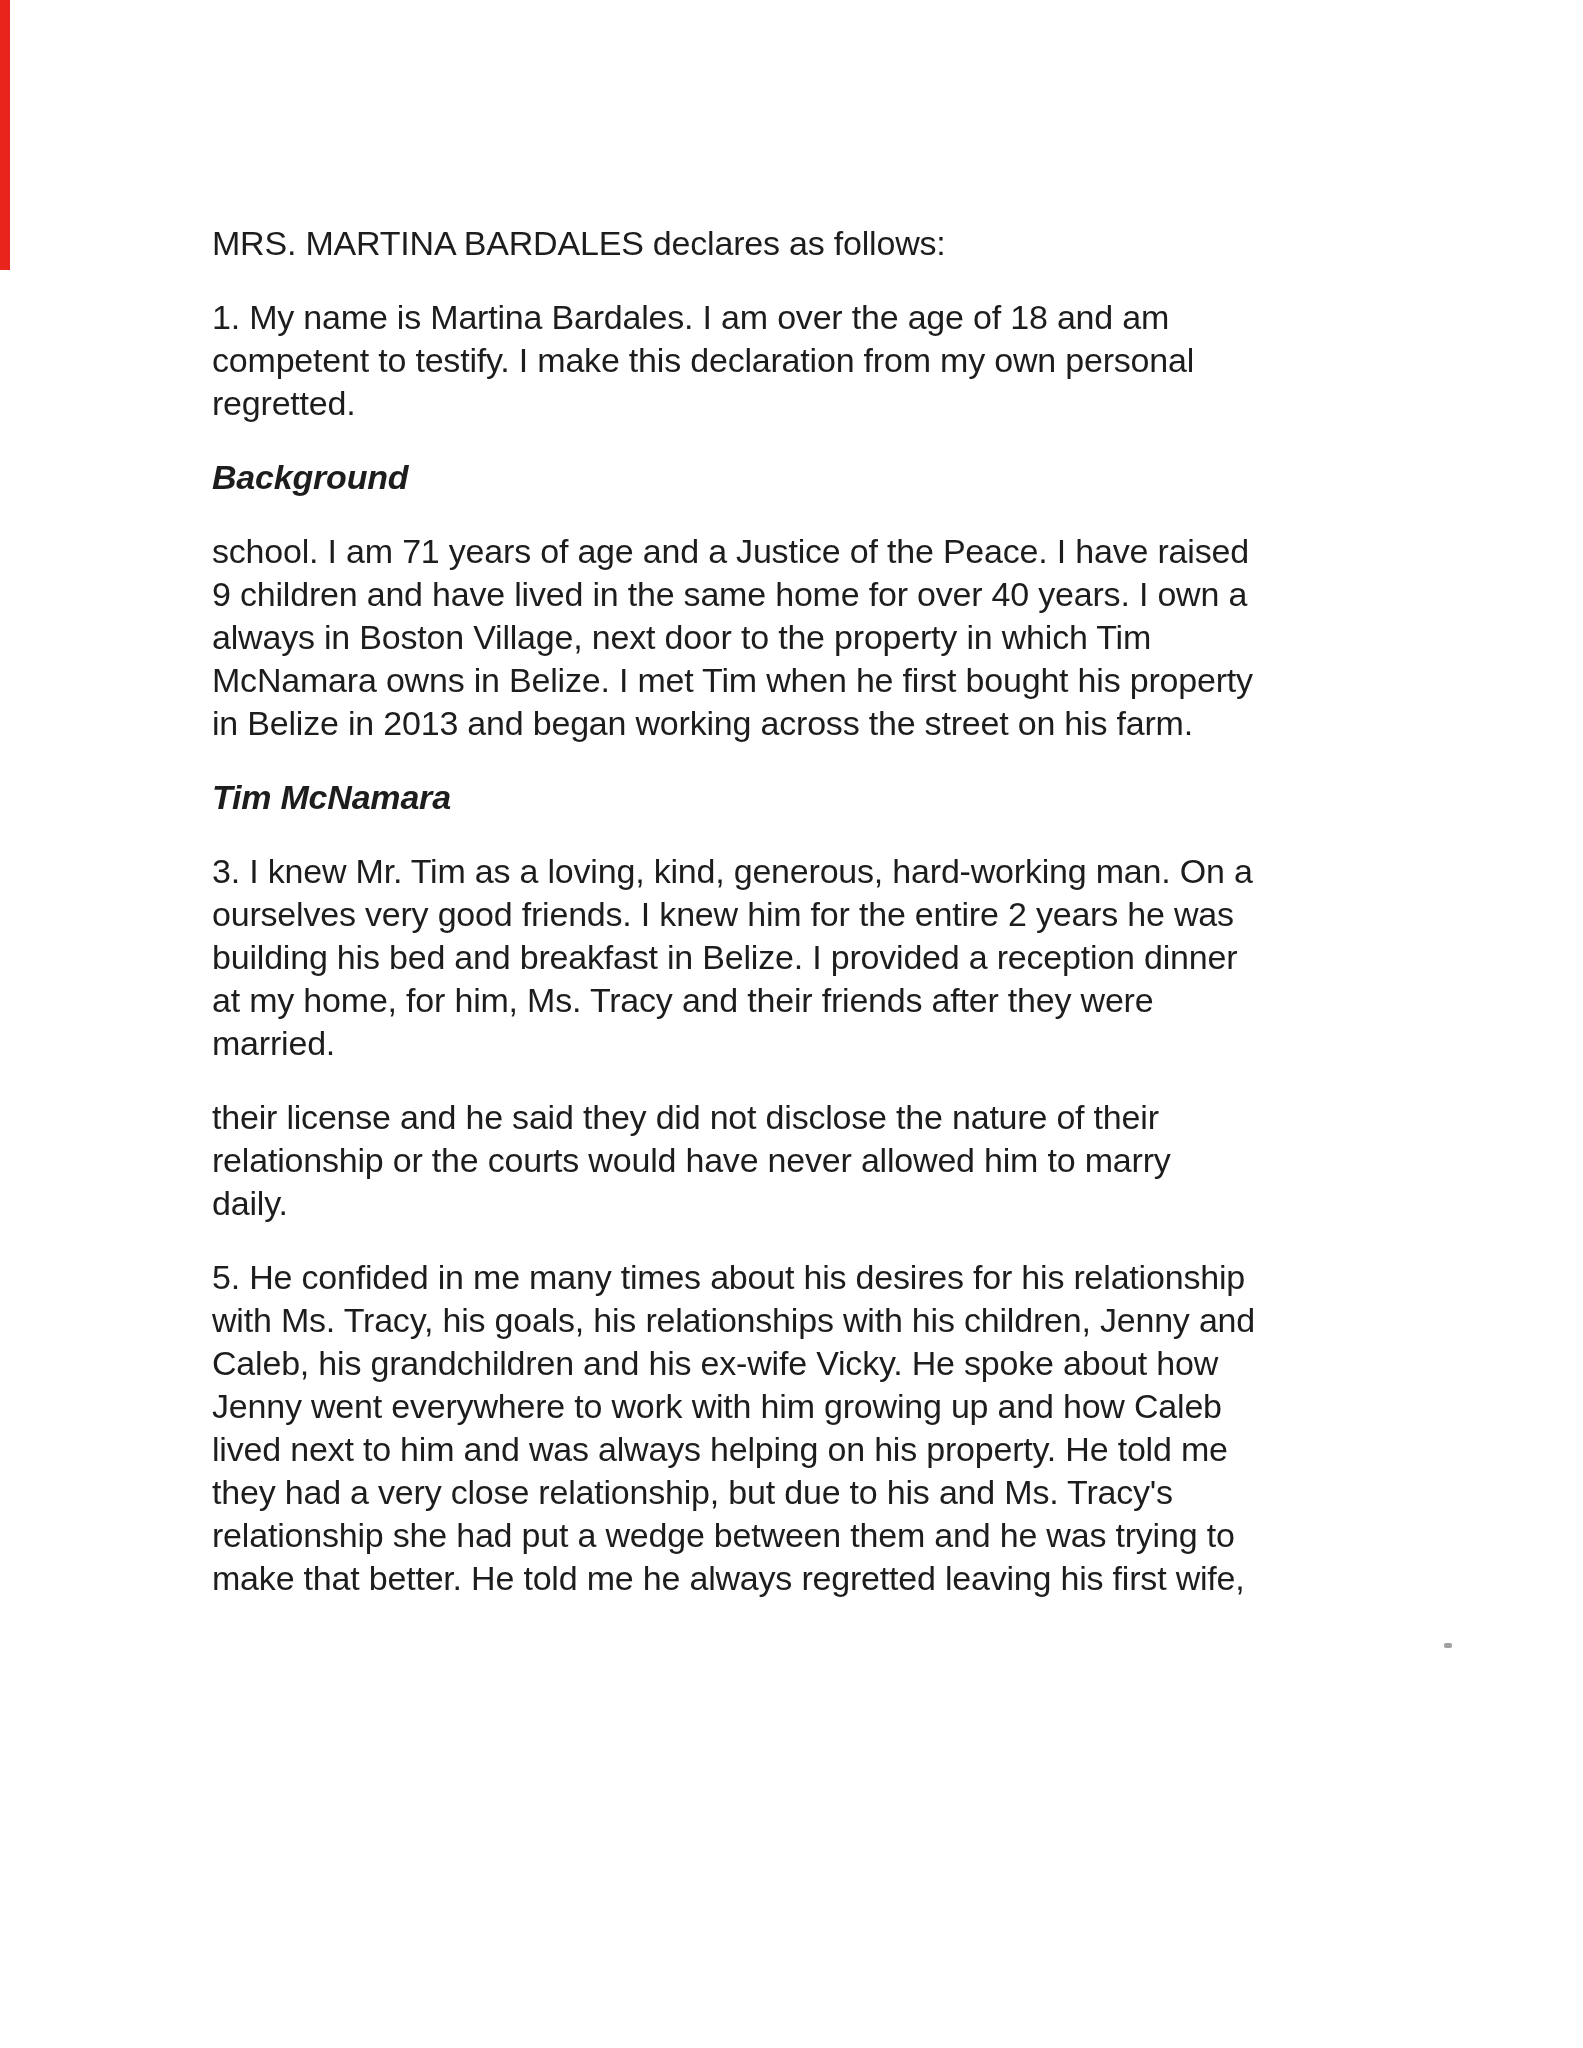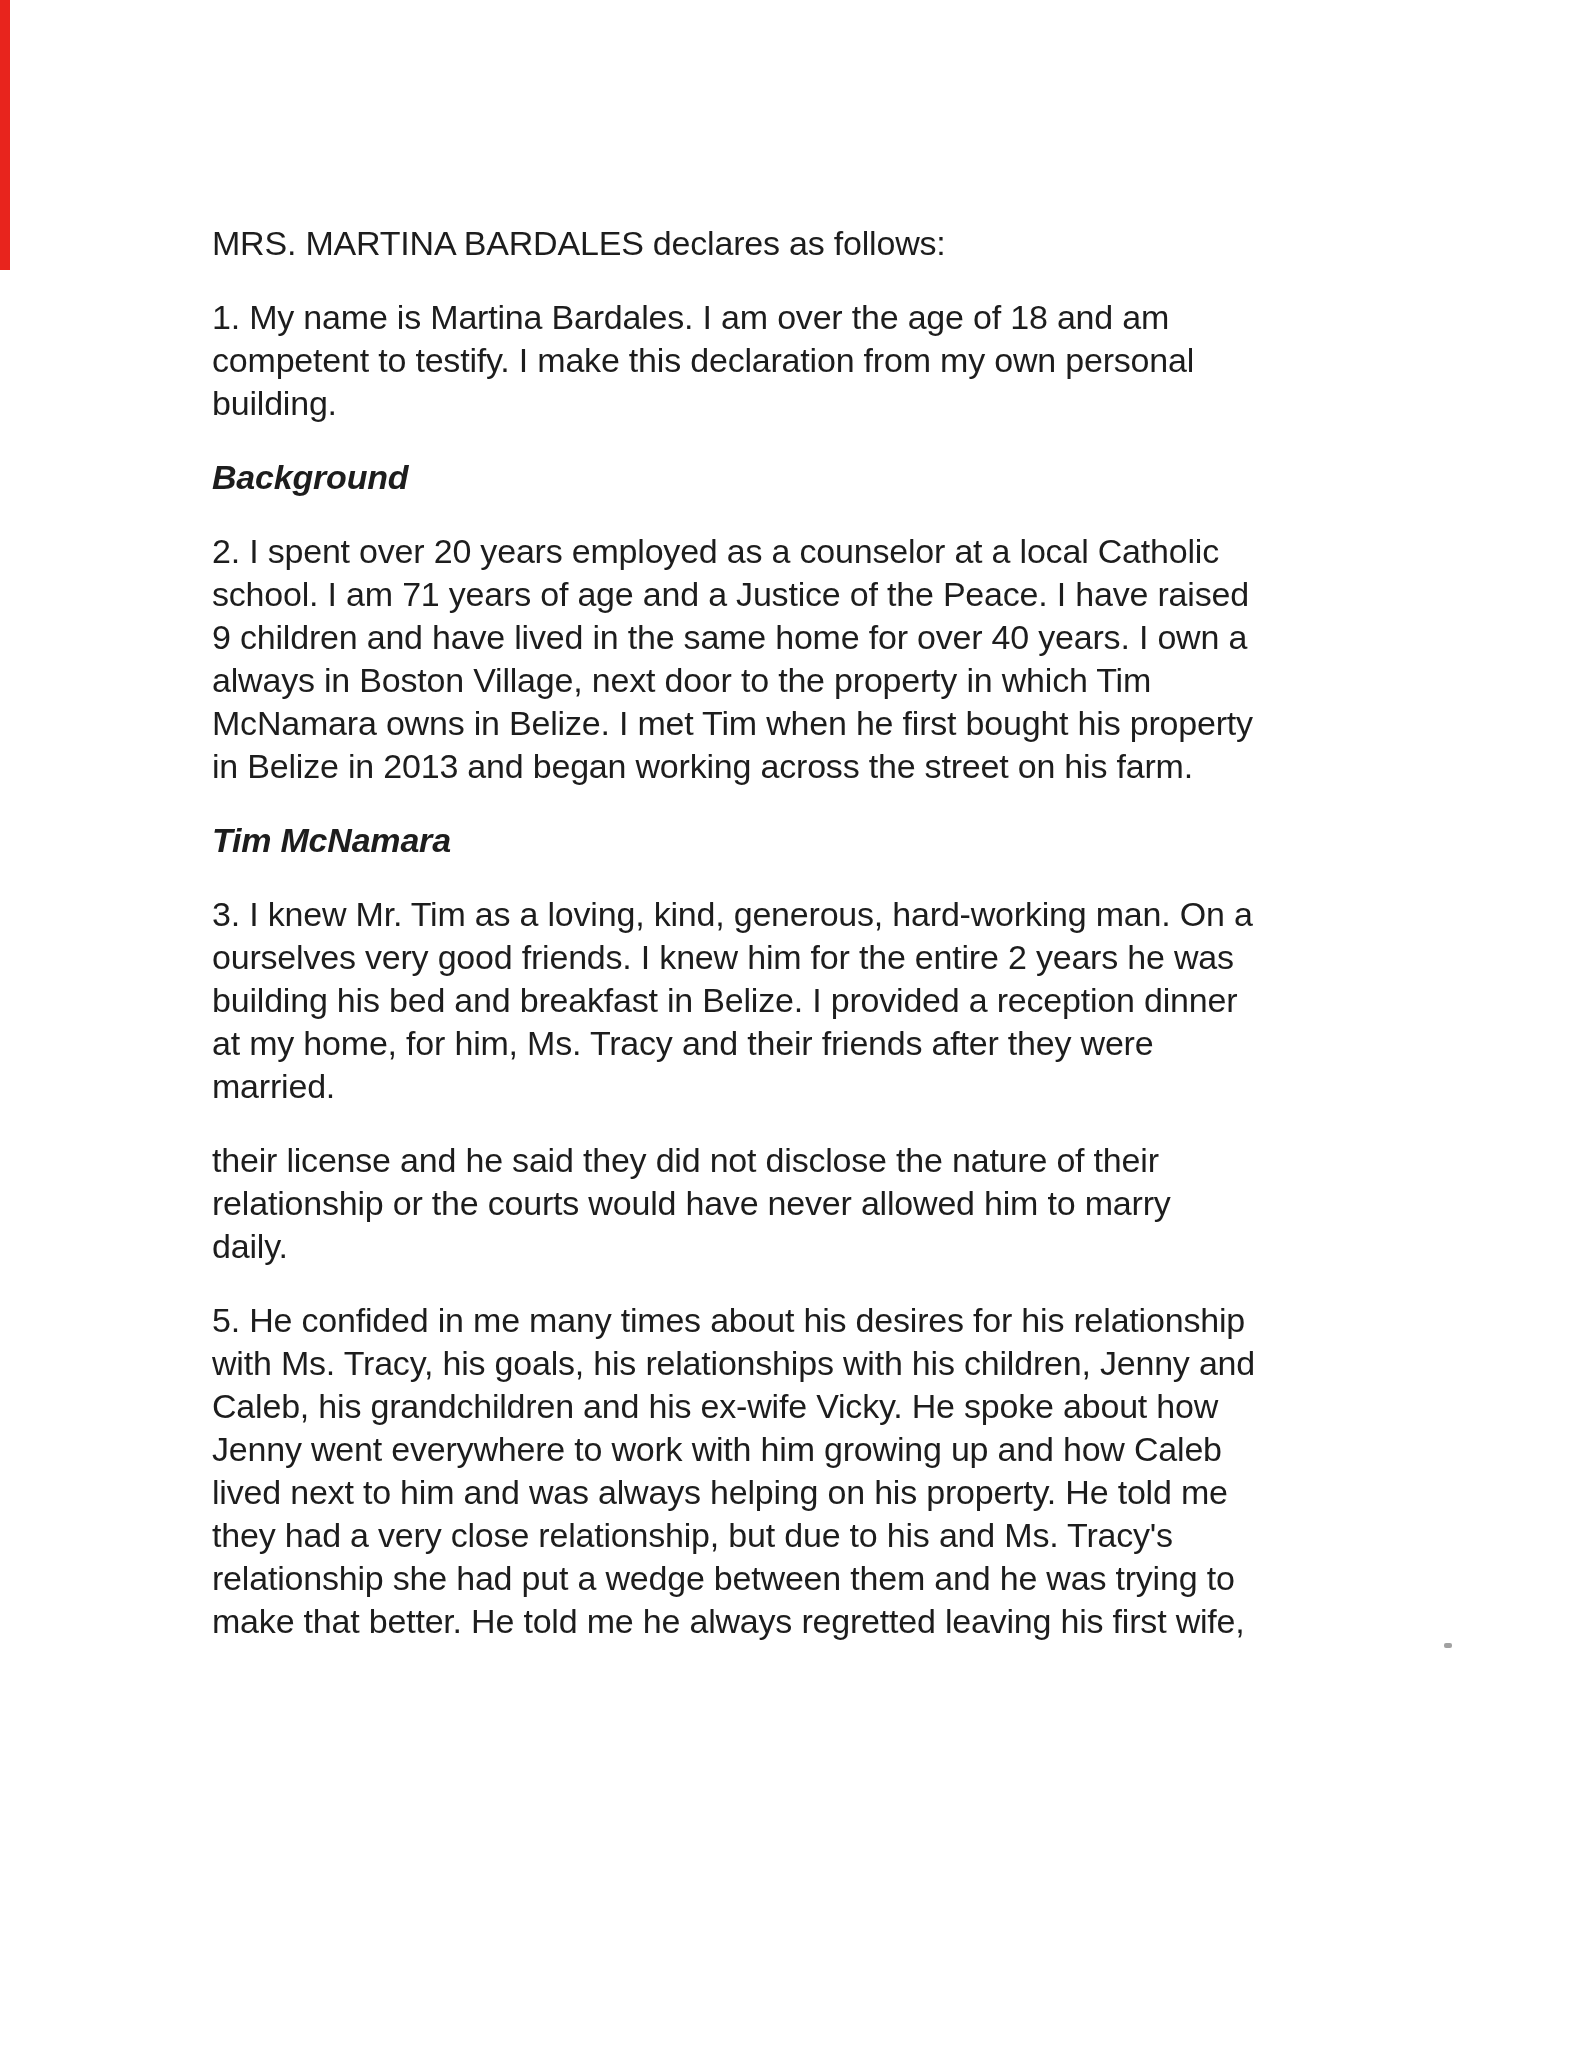--- a/index.html
+++ b/index.html
@@ -62,27 +62,26 @@
 
 <div class="page">
   <div class="scan-stripe" style="background: rgb(232, 36, 29);"></div>
   <div class="content" style="color: rgb(29, 29, 29);">
       <div class="block block-paragraph">
         <div class="line">MRS. MARTINA BARDALES declares as follows:</div>
       </div>
       <div class="block block-paragraph">
         <div class="line">1. My name is Martina Bardales. I am over the age of 18 and am</div>
         <div class="line">competent to testify. I make this declaration from my own personal</div>
-        <div class="line">building.</div>
+        <div class="line">regretted.</div>
       </div>
       <div class="block block-heading">
         <div class="line">Background</div>
       </div>
       <div class="block block-paragraph">
-        <div class="line">2. I spent over 20 years employed as a counselor at a local Catholic</div>
         <div class="line">school. I am 71 years of age and a Justice of the Peace. I have raised</div>
         <div class="line">9 children and have lived in the same home for over 40 years. I own a</div>
         <div class="line">always in Boston Village, next door to the property in which Tim</div>
         <div class="line">McNamara owns in Belize. I met Tim when he first bought his property</div>
         <div class="line">in Belize in 2013 and began working across the street on his farm.</div>
       </div>
       <div class="block block-heading">
         <div class="line">Tim McNamara</div>
       </div>
       <div class="block block-paragraph">

